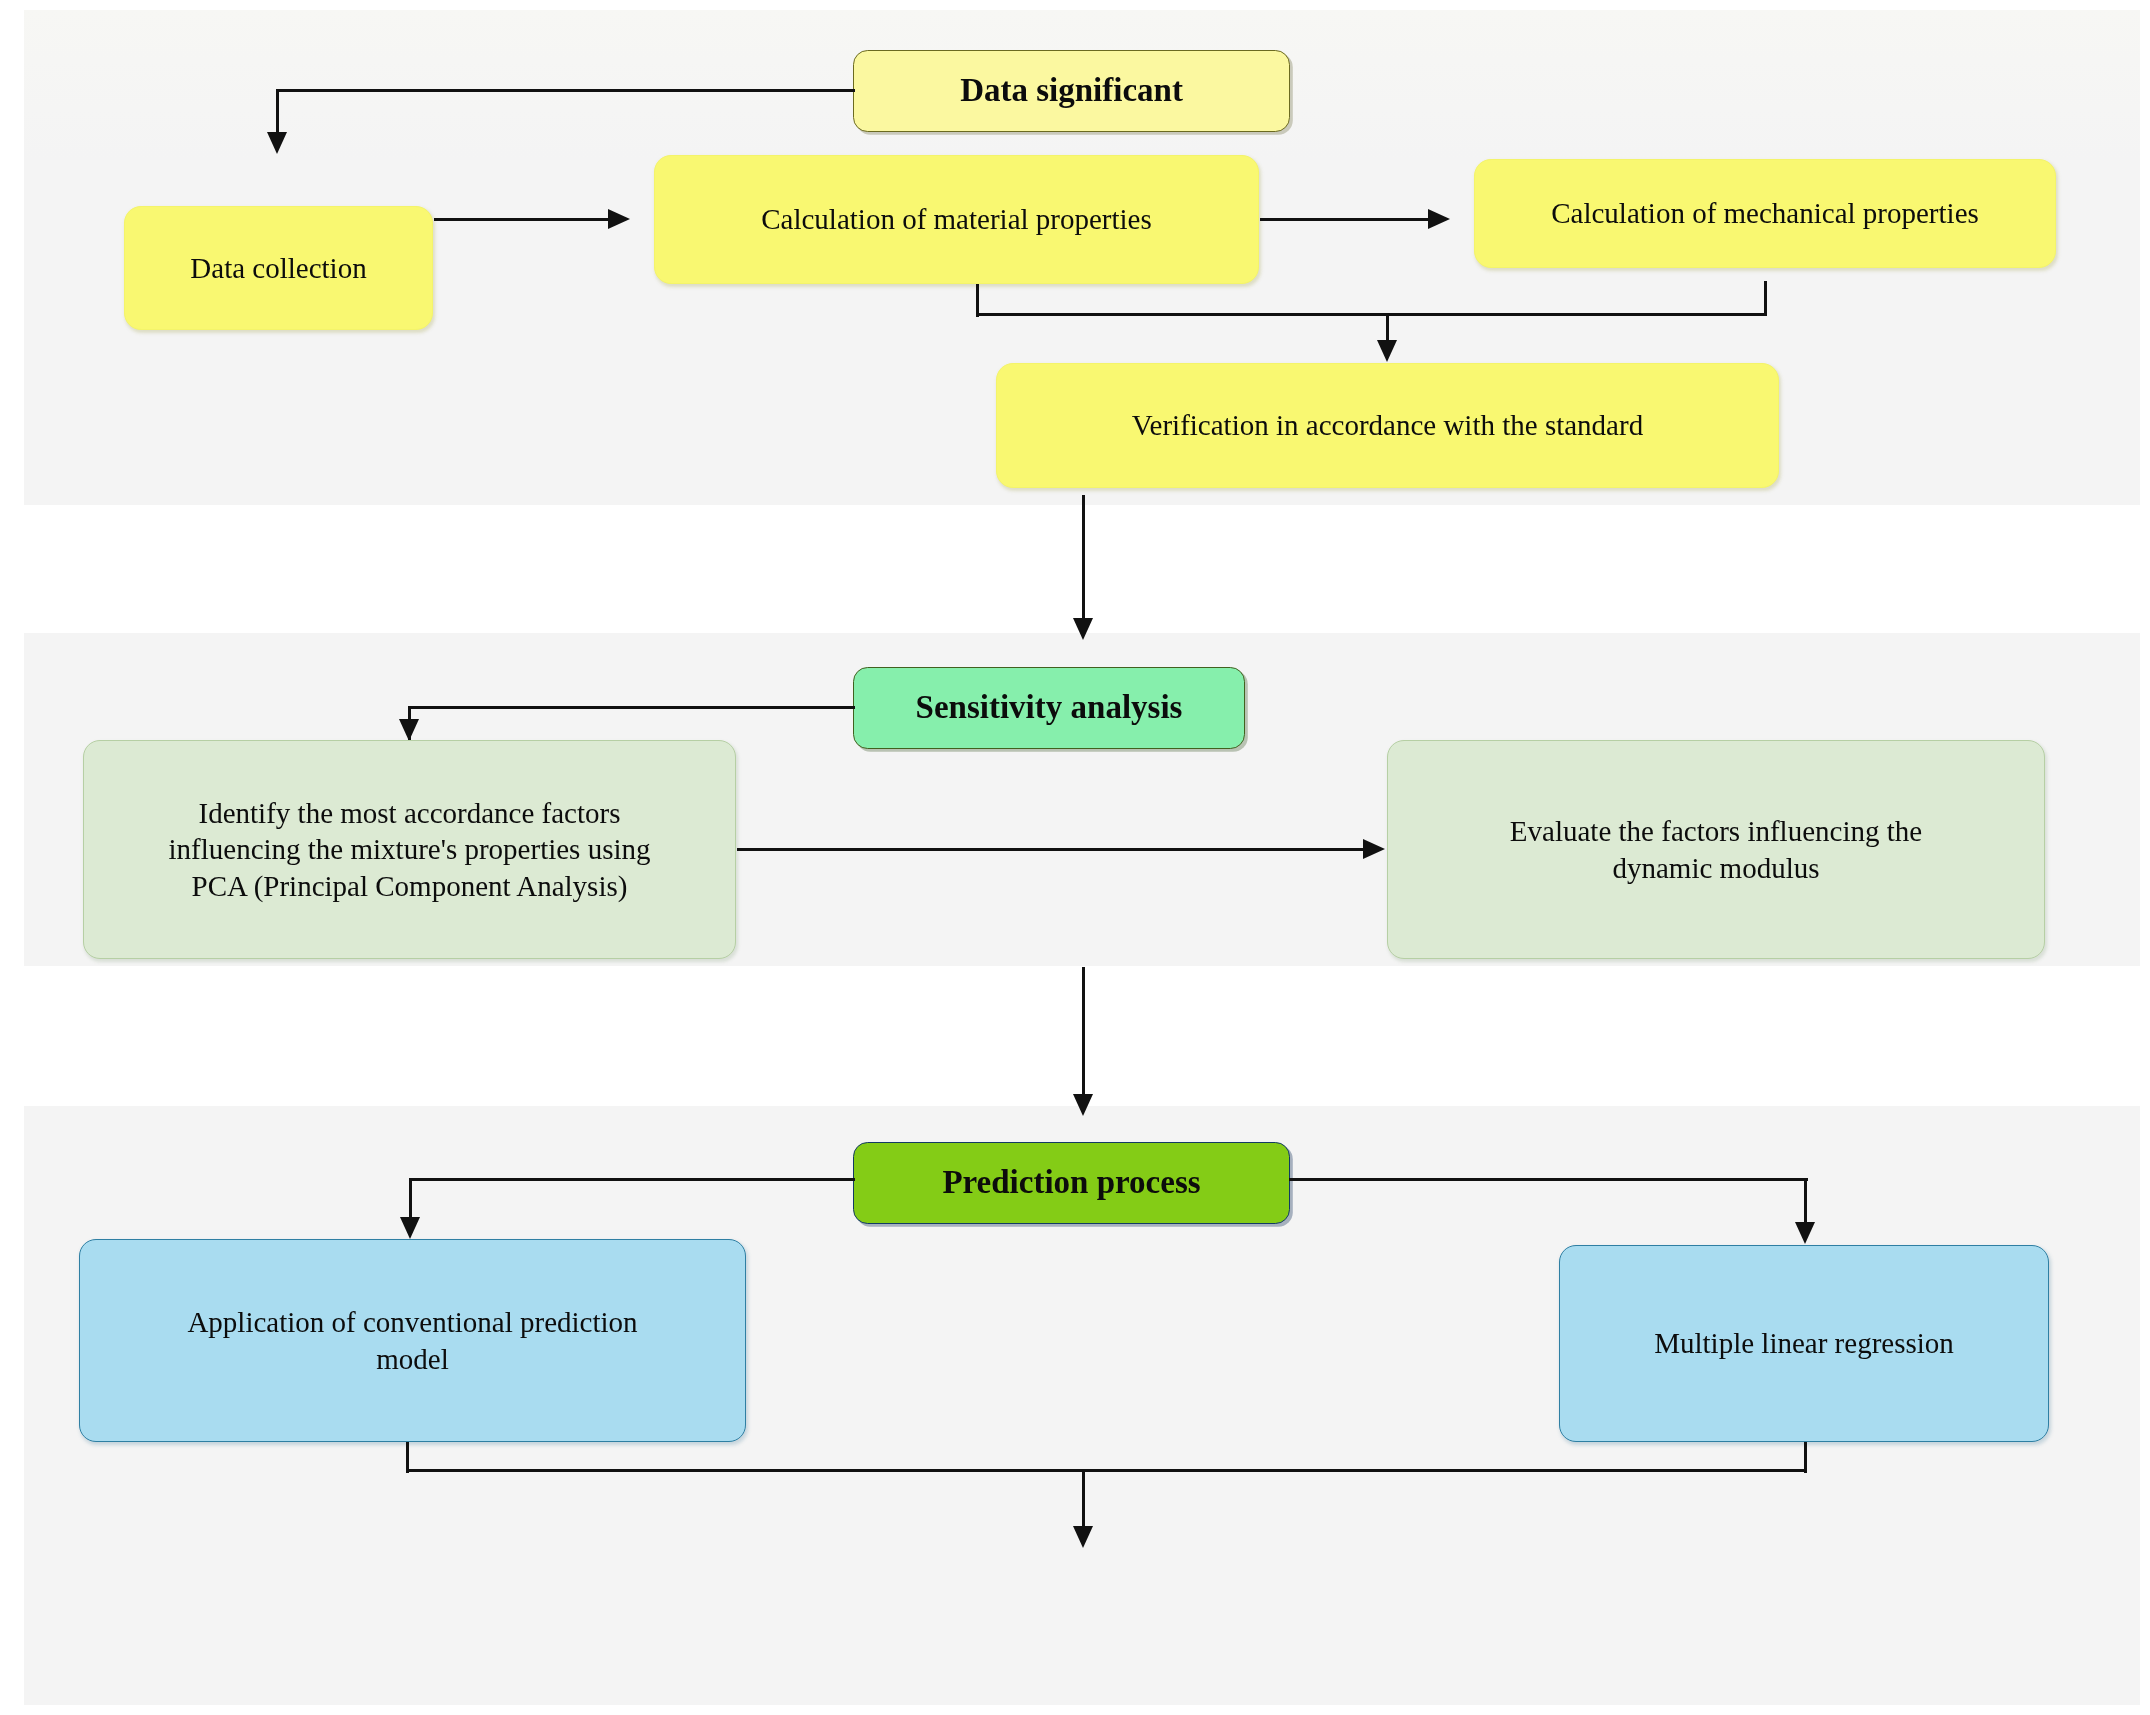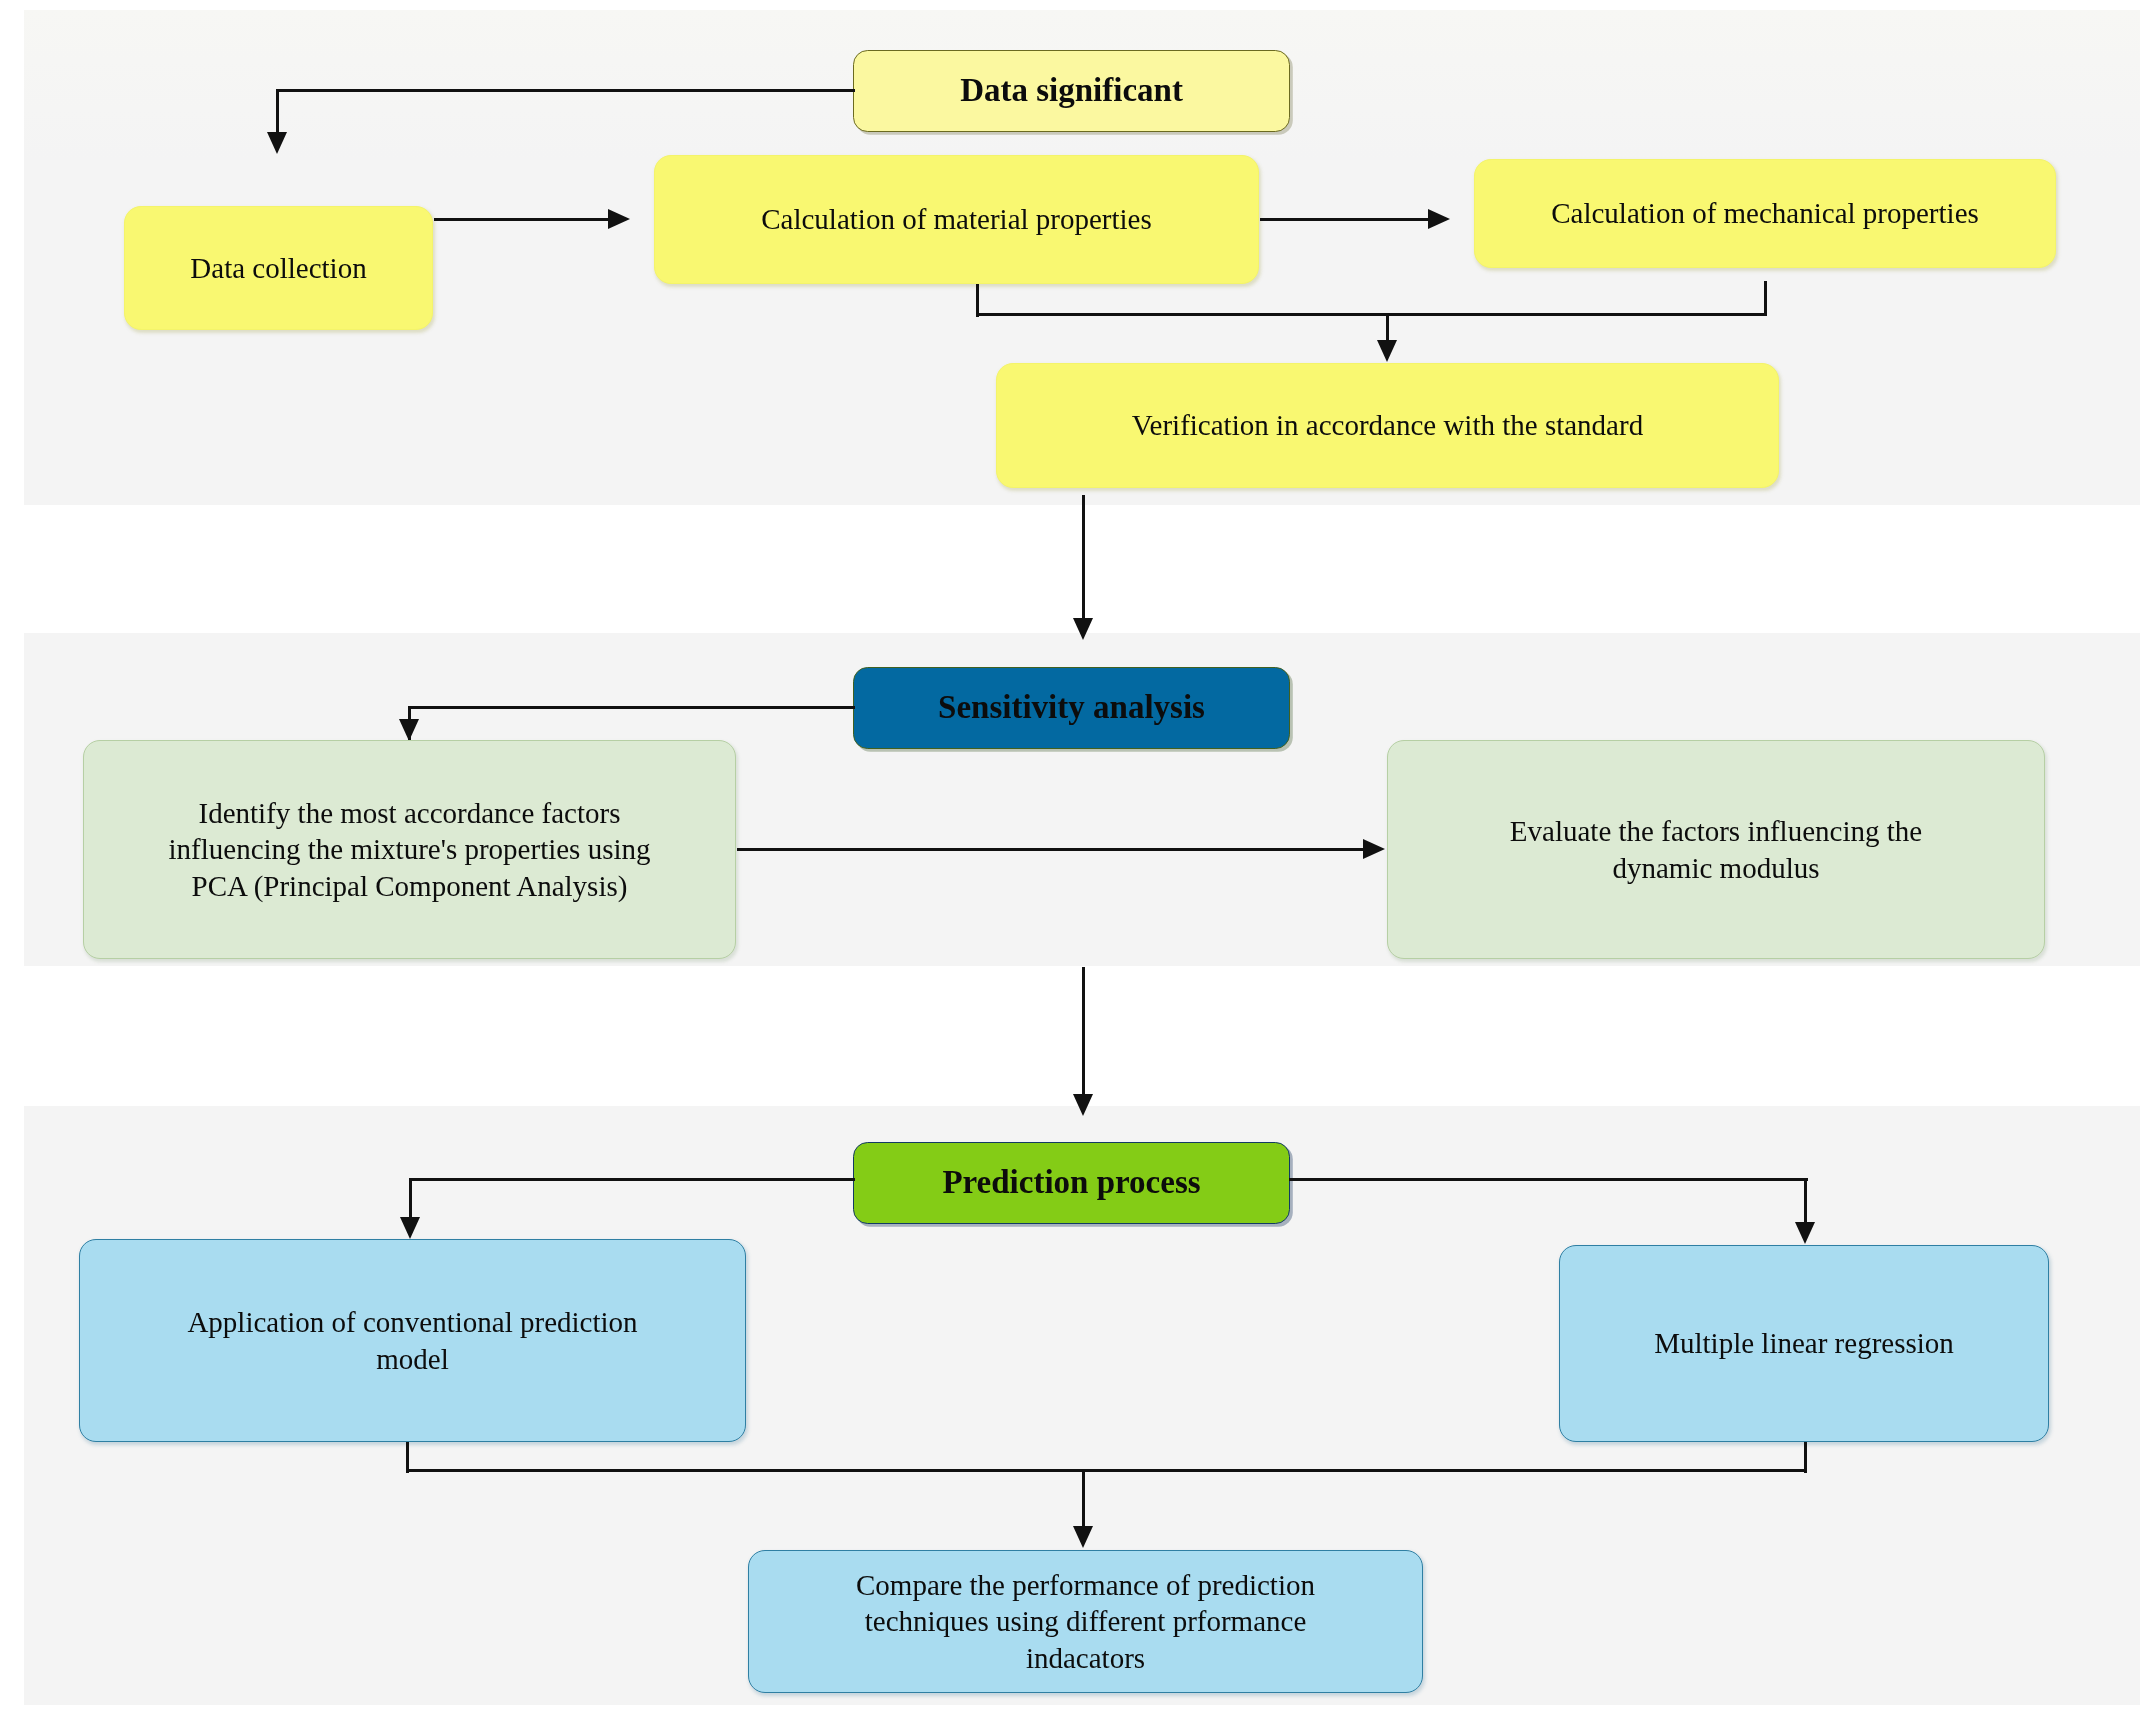--- a/index.html
+++ b/index.html
@@ -47,22 +47,22 @@
   .hdr { font-weight: bold; border-radius: 14.6px; }
 
   #n-prep-header {
     left: 853px; top: 50px; width: 437px; height: 82px;
     background: #fbf8a0;
     border: 1.7px solid #6b6a20;
     font-size: 33px;
     box-shadow: 2.8px 2.8px 0 rgba(90,90,40,.28);
   }
   #n-sens-header {
-    left: 853px; top: 667px; width: 437px; height: 82px;
-    background: #0369a1;
+    left: 853px; top: 667px; width: 392px; height: 82px;
+    background: #86efac;
     border: 1.7px solid #41601f;
     font-size: 33px;
     box-shadow: 2.8px 2.8px 0 rgba(50,80,30,.30);
   }
   #n-pred-header {
     left: 853px; top: 1142px; width: 437px; height: 82px;
     background: #84cc16;
     border: 1.7px solid #123a63;
     font-size: 33px;
     box-shadow: 2.8px 2.8px 0 rgba(20,50,90,.35);
@@ -220,22 +220,15 @@
   <div class="node blue" id="n-multiple-regression">
     <span class="txt">Multiple linear regression</span>
   </div>
 
   <div class="ln v" style="left:406px; top:1442px; height:31px;"></div>
   <div class="ln v" style="left:1804px; top:1442px; height:31px;"></div>
   <div class="ln h" style="left:406px; top:1469px; width:1401px;"></div>
   <div class="ln v" style="left:1082px; top:1469px; height:62px;"></div>
   <div class="arrow-down" style="left:1073px; top:1526px;"></div>
 
-  <div class="node blue" id="n-compare-performance">
-    <span class="txt">
-      <span>Compare the performance of prediction</span><br>
-      <span>techniques using different prformance</span><br>
-      <span>indacators</span>
-    </span>
-  </div>
 
 </div>
 
 
 </body></html>

